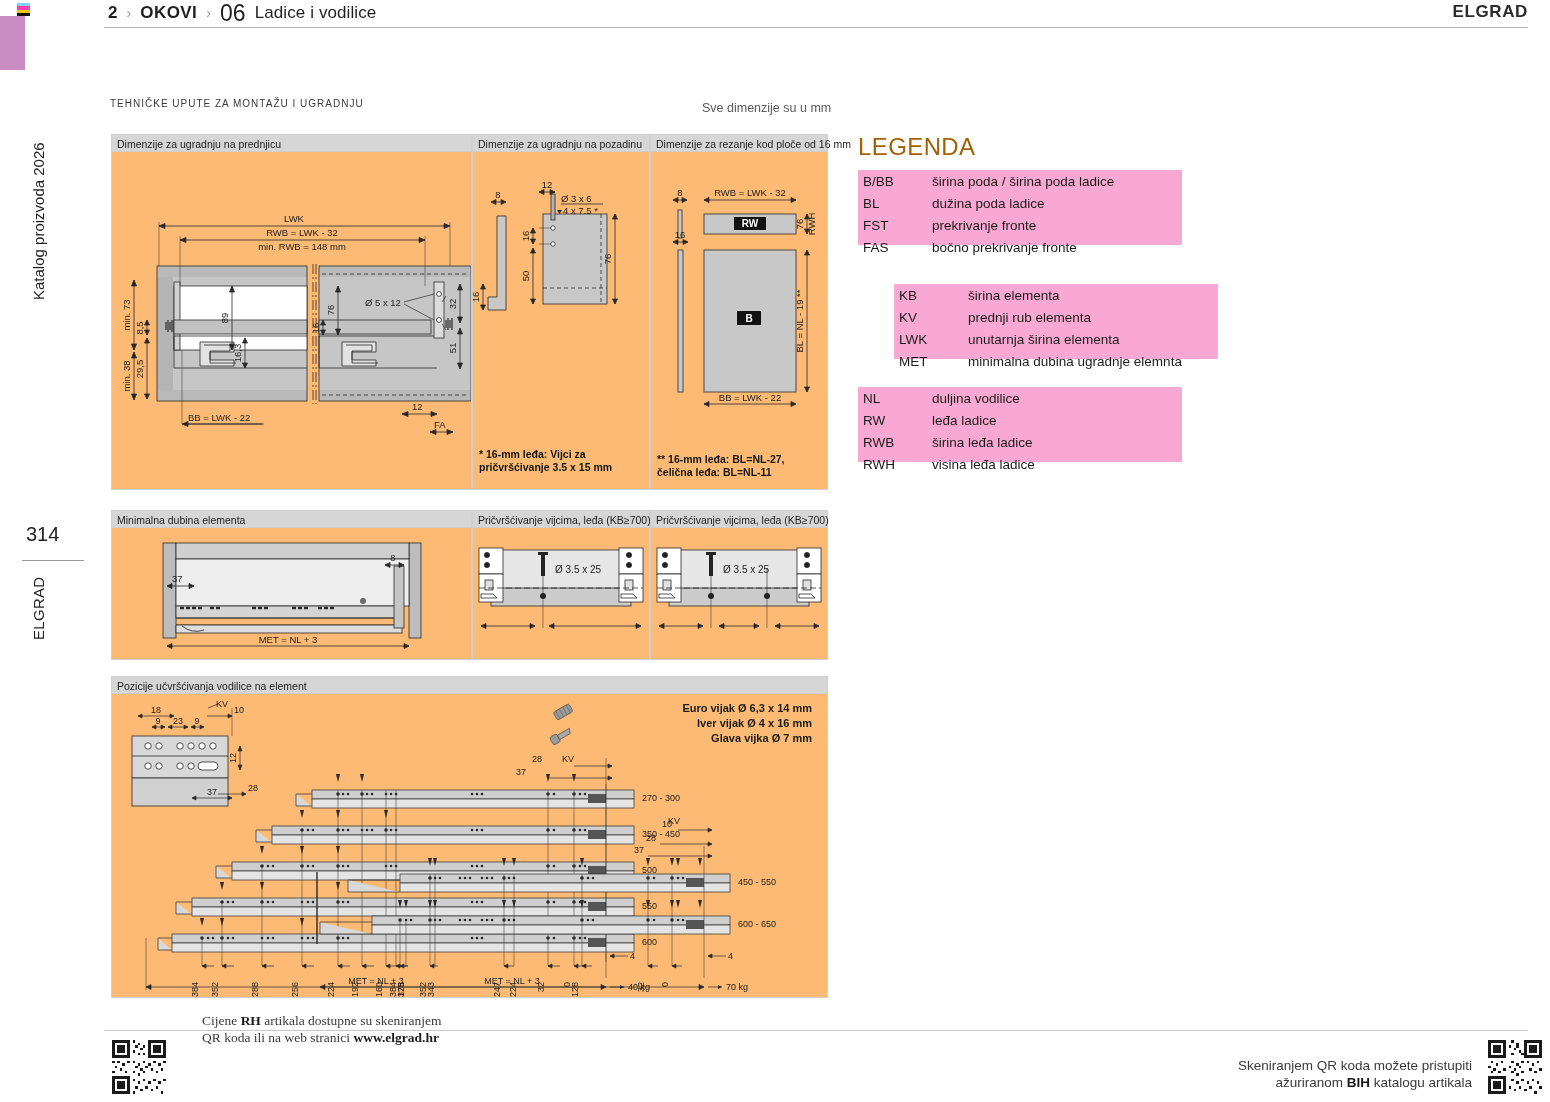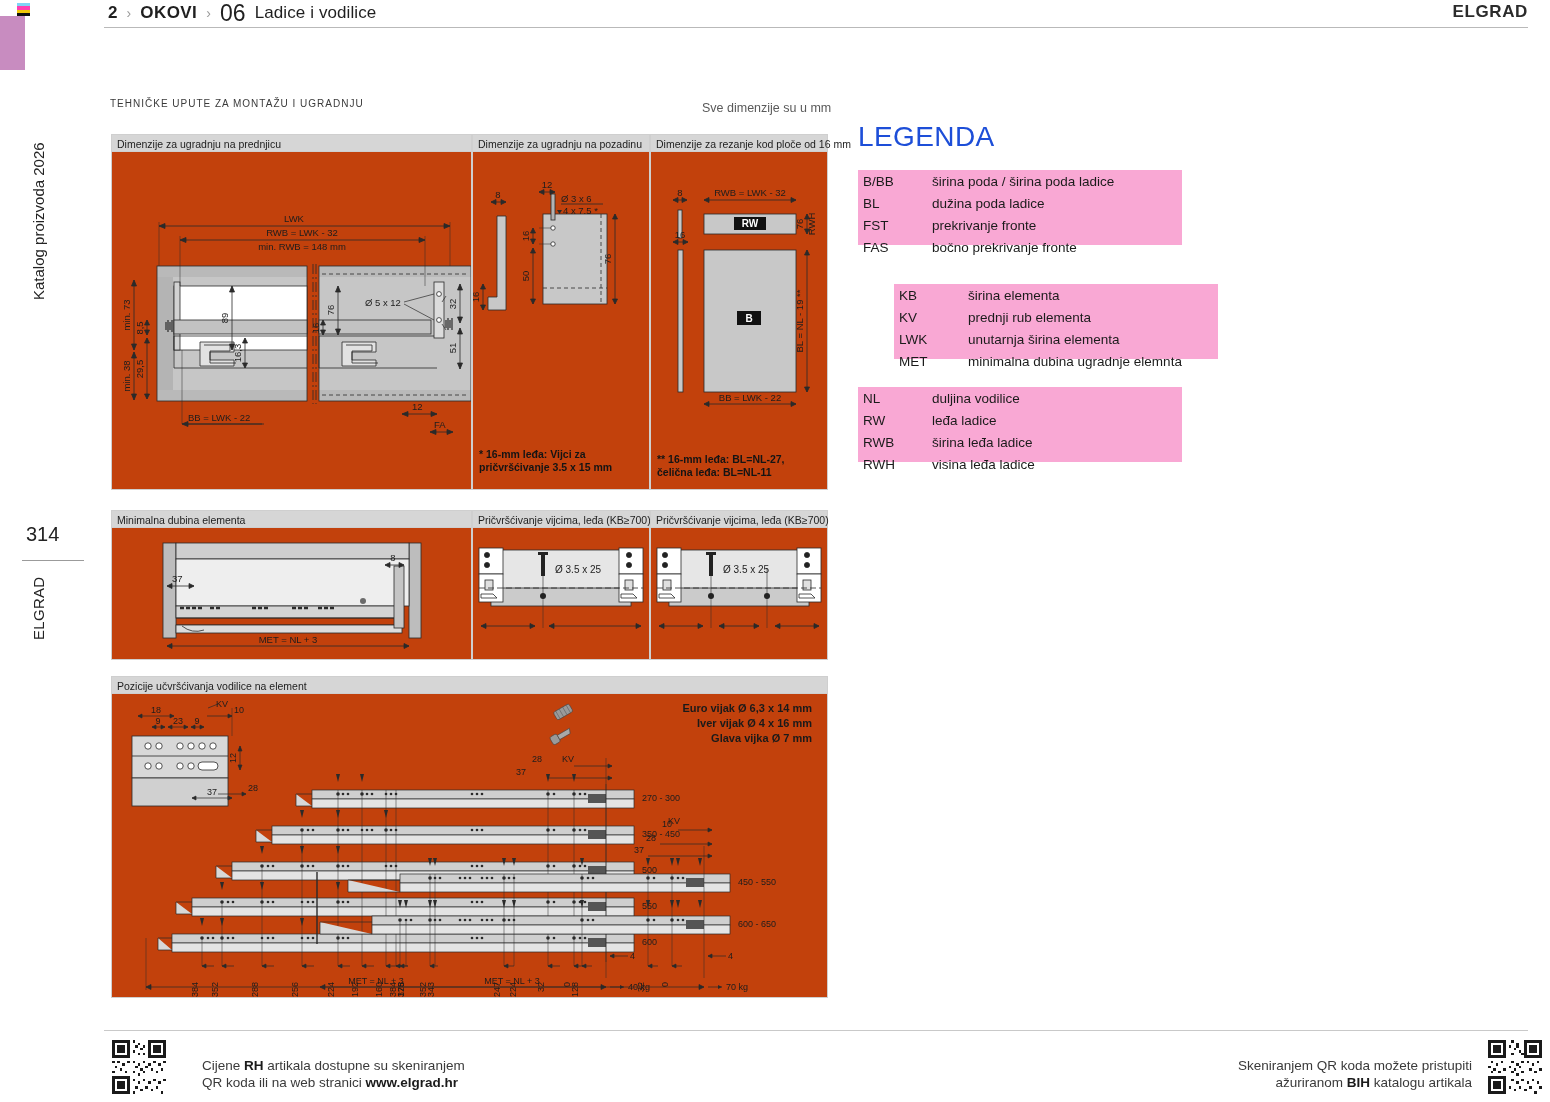--- a/index.html
+++ b/index.html
@@ -69,21 +69,21 @@
   #sect-title{
     position:absolute; left:110px; top:98px;
     font-size:10px; letter-spacing:1.0px; color:#3a3a3a;
   }
   #sect-note{
     position:absolute; left:702px; top:101px;
     font-size:12.5px; color:#5a5a5a;
   }
 
   
-  .panel{ position:absolute; border:1px solid #cfcfcf; background:#c2410c; }
+  .panel{ position:absolute; border:1px solid #cfcfcf; background:#fdba74; }
   .phead{
     height:17px; background:#d6d6d6; border-bottom:1px solid #cfcfcf;
     font-size:10.5px; color:#1d1d1d; padding:2px 0 0 5px; white-space:nowrap;
     line-height:14px;
   }
   .pbody{ position:relative; width:100%; height:calc(100% - 17px); }
   .pnote{
     position:absolute; font-size:10.5px; line-height:13px; color:#141414; font-weight:bold;
   }
 
@@ -93,41 +93,41 @@
   #p4{ left:111px; top:510px; width:361px; height:150px; }
   #p5{ left:472px; top:510px; width:178px; height:150px; }
   #p6{ left:650px; top:510px; width:178px; height:150px; }
   #p7{ left:111px; top:676px; width:717px; height:322px; }
 
   
   .dsvg{ position:absolute; left:0; top:0; }
 
   
   #legend-title{
-    position:absolute; left:858px; top:121px;
-    font-size:28px; color:#1d4ed8; letter-spacing:.4px;
+    position:absolute; left:858px; top:133px;
+    font-size:24px; color:#a16207; letter-spacing:.4px;
   }
   .lgroup{
     position:absolute; left:858px; width:324px; background:#f9a8d4;
   }
   #lg1{ top:170px; height:75px; }
   #lg2{ top:284px; height:75px;margin-left:36px; }
   #lg3{ top:387px; height:75px; }
   .lrow{ display:flex; height:22px; align-items:center; }
   .lkey{ width:74px; padding-left:5px; font-size:13.5px; color:#1b1b1b; }
   .lval{ font-size:13.5px; color:#1b1b1b; }
 
   
   #foot-rule{ position:absolute; left:104px; top:1030px; width:1424px; height:1px; background:#c9c9c9; }
   .qr{ position:absolute; width:54px; height:54px; }
   #qr-left{ left:112px; top:1040px; }
   #qr-right{ left:1488px; top:1040px; }
   #foot-left-text{
-    position:absolute; left:202px; top:1057px;
-    font-size:13.5px; line-height:17px; color:#3a3a3a;
+    position:absolute; left:202px; top:1012px;
+    font-size:13.5px; line-height:17px; color:#3a3a3a;font-family:Liberation Serif, serif;
   }
   #foot-right-text{
     position:absolute; right:78px; top:1057px; text-align:right;
     font-size:13.5px; line-height:17px; color:#3a3a3a;
   }
   .b{ font-weight:bold; color:#1b1b1b; }
 </style>
 </head>
 <body>
 

